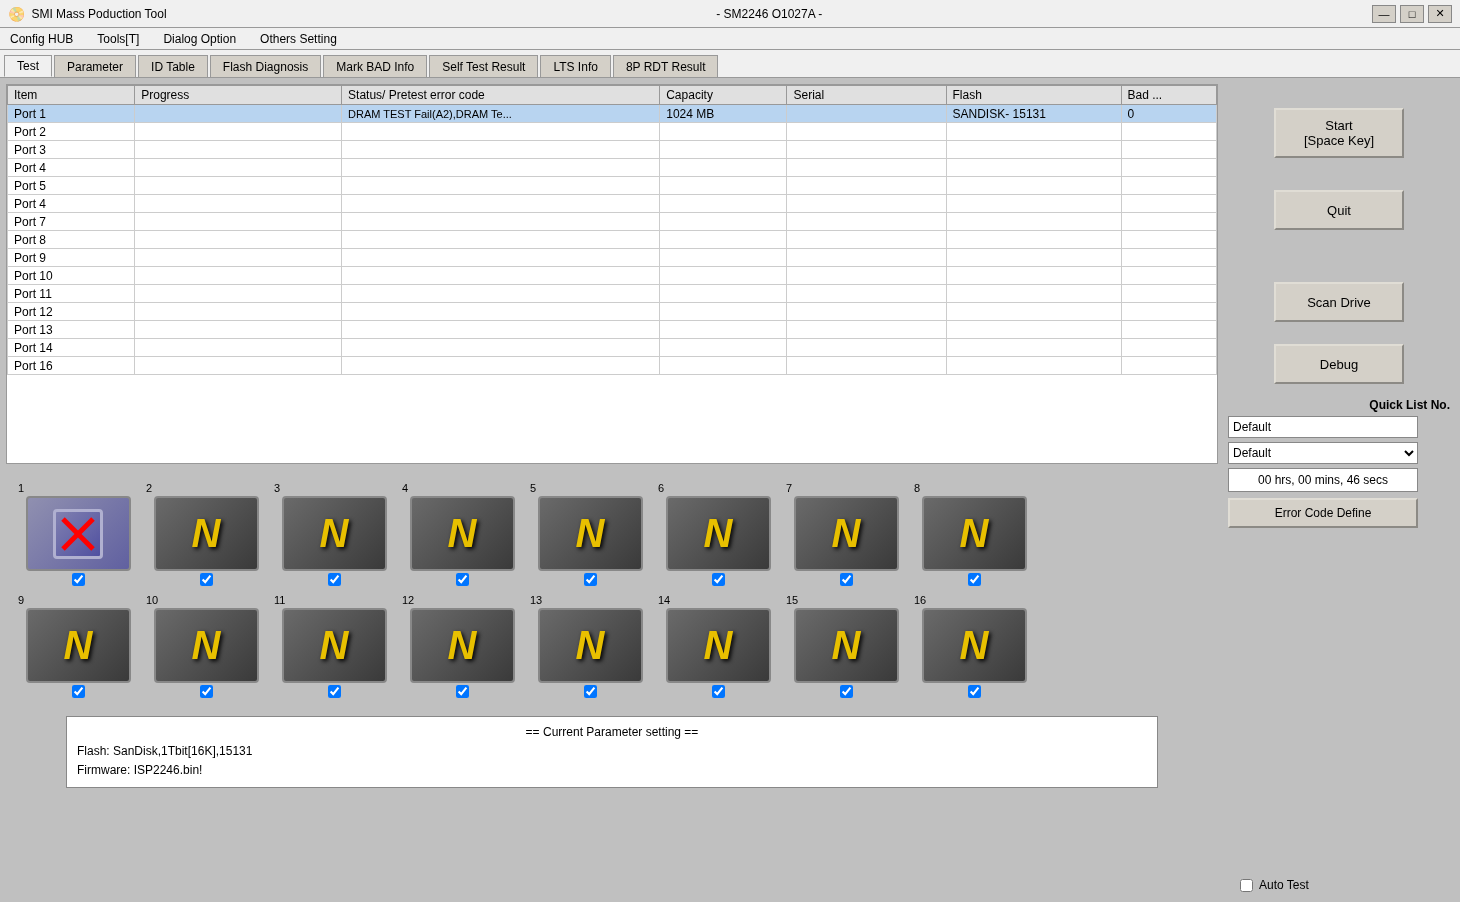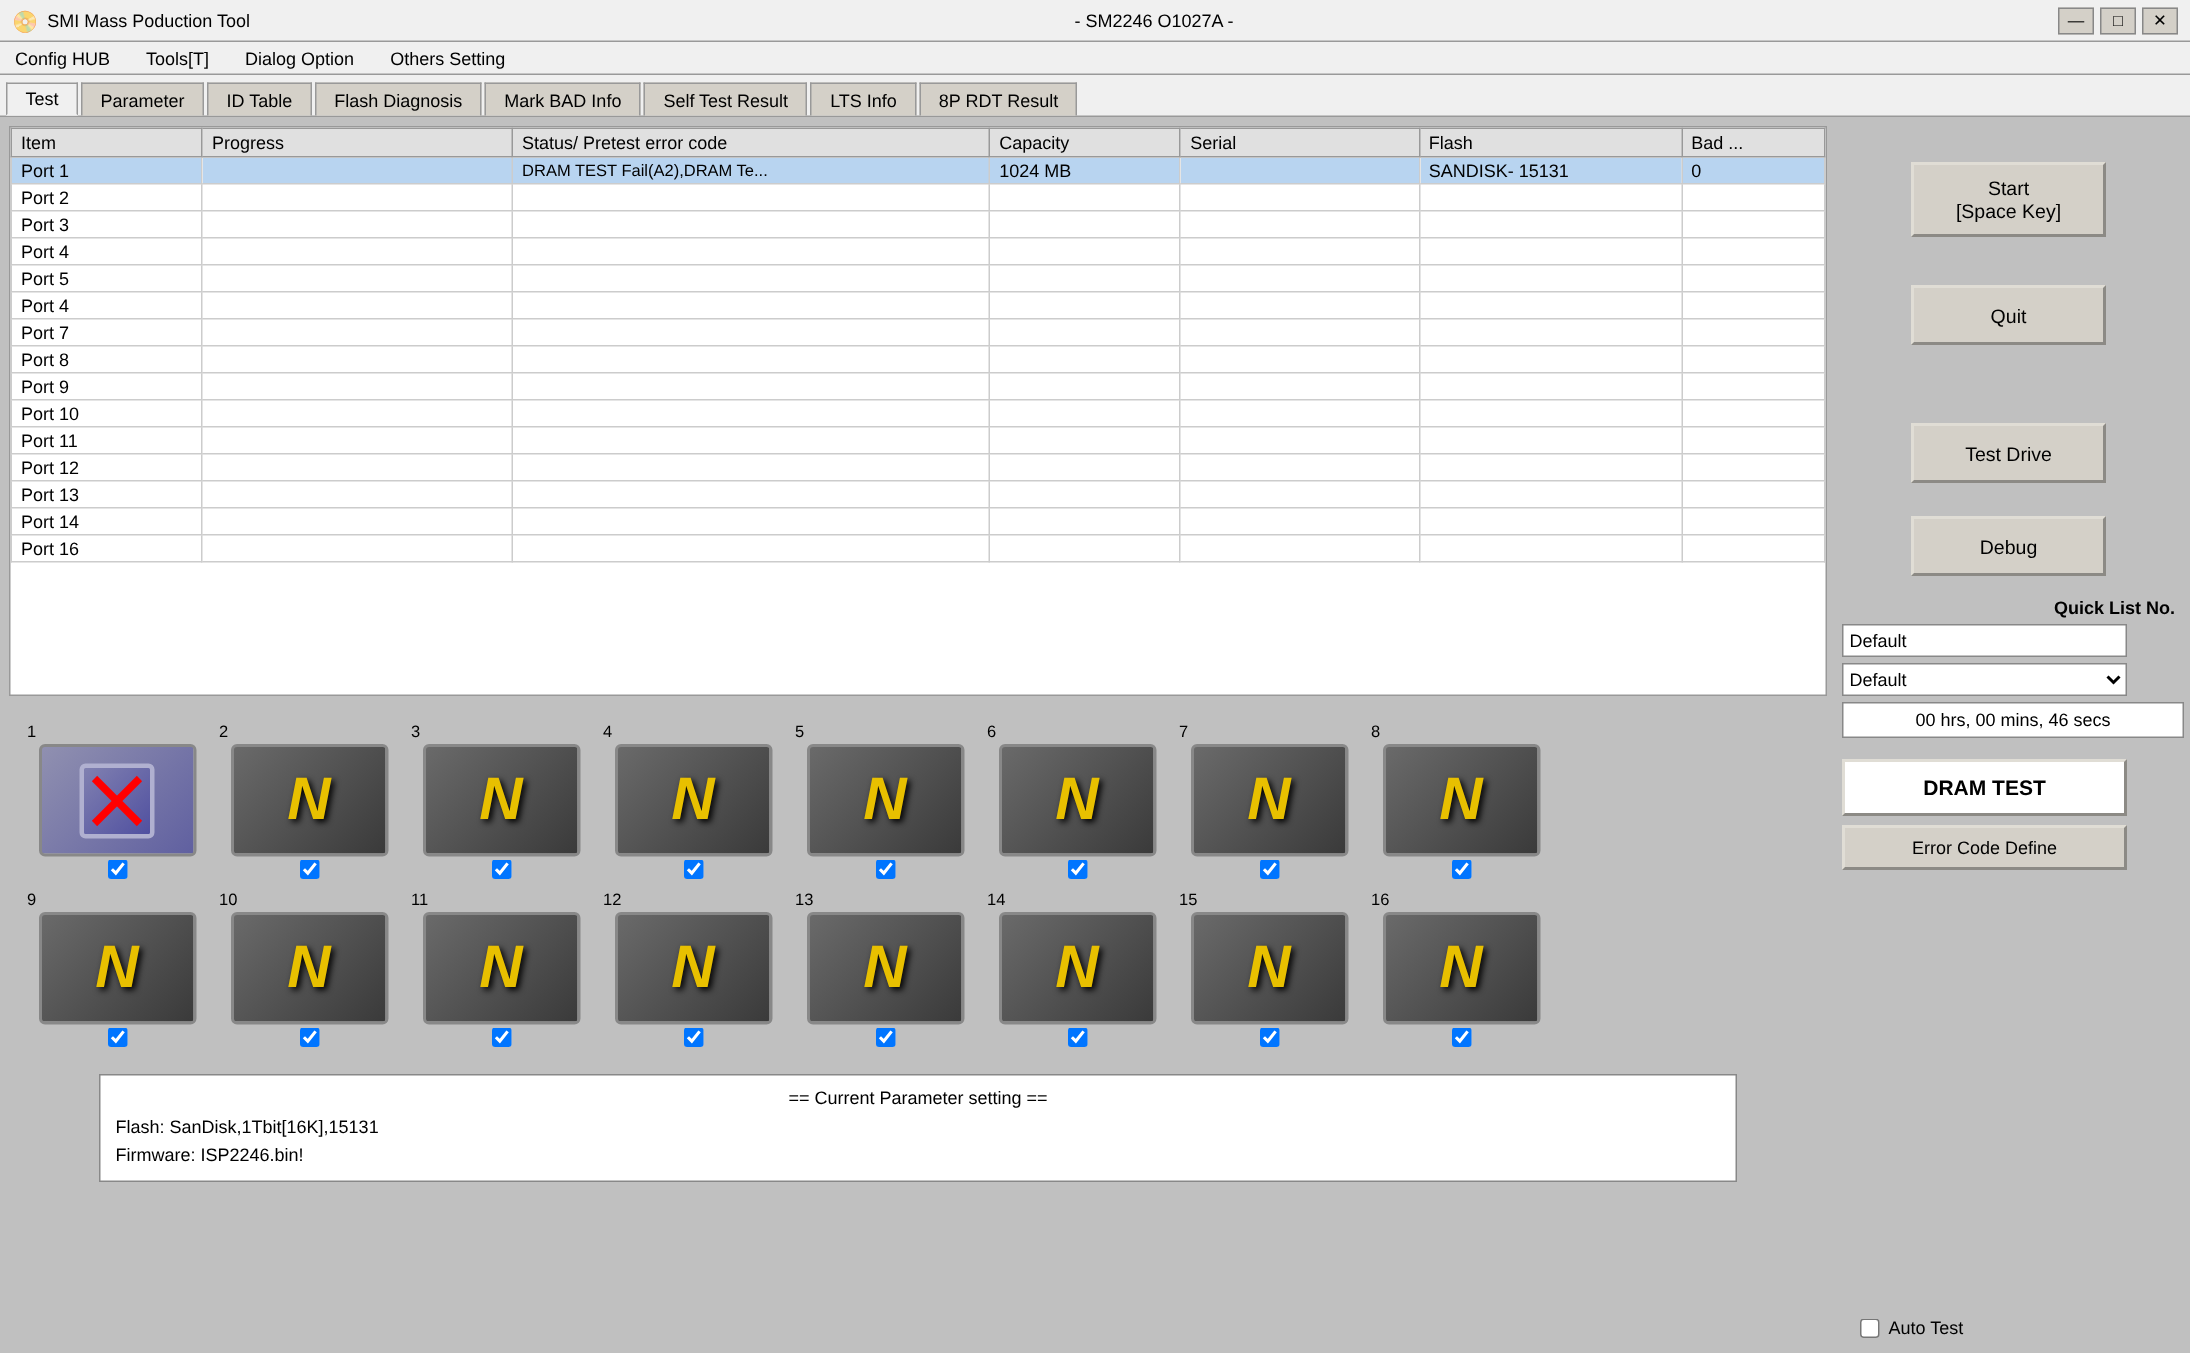--- a/index.html
+++ b/index.html
@@ -202,21 +202,21 @@
       font-size: 12px;
     }
     .quick-select {
       width: 190px;
       height: 22px;
       border: 1px solid #888;
       background: white;
       font-size: 12px;
     }
     .timer-display {
-      width: 228px;
+      width: 190px;
       height: 24px;
       background: white;
       border: 1px solid #888;
       display: flex;
       align-items: center;
       justify-content: center;
       font-size: 12px;
     }
     .dram-test-btn {
       width: 190px;
@@ -616,36 +616,35 @@
     <button class="action-btn" style="height:50px; margin-top:20px;">
       <span>Start<br>[Space Key]</span>
     </button>
 
     <div class="btn-spacer"></div>
 
     <button class="action-btn">Quit</button>
 
     <div style="height:40px;"></div>
 
-    <button class="action-btn">Test Drive</button>
+    <button class="action-btn">Scan Drive</button>
 
     <div style="height:10px;"></div>
 
     <button class="action-btn">Debug</button>
 
     <div class="quick-list-section">
       <div style="text-align:right; font-size:12px; font-weight:bold;">Quick List No.</div>
       <input class="quick-input" type="text" value="Default" style="">
       <select class="quick-select">
         <option>Default</option>
       </select>
       <div class="timer-display">00 hrs, 00 mins, 46 secs</div>
     </div>
 
-    <button class="dram-test-btn">DRAM TEST</button>
     <button class="error-code-btn">Error Code Define</button>
 
     <div style="flex:1;"></div>
 
     <div class="auto-test-row" style="margin-top:10px;margin-left:12px;">
       <input type="checkbox" style="">
       <label>Auto Test</label>
     </div>
   </div>
 </div>

